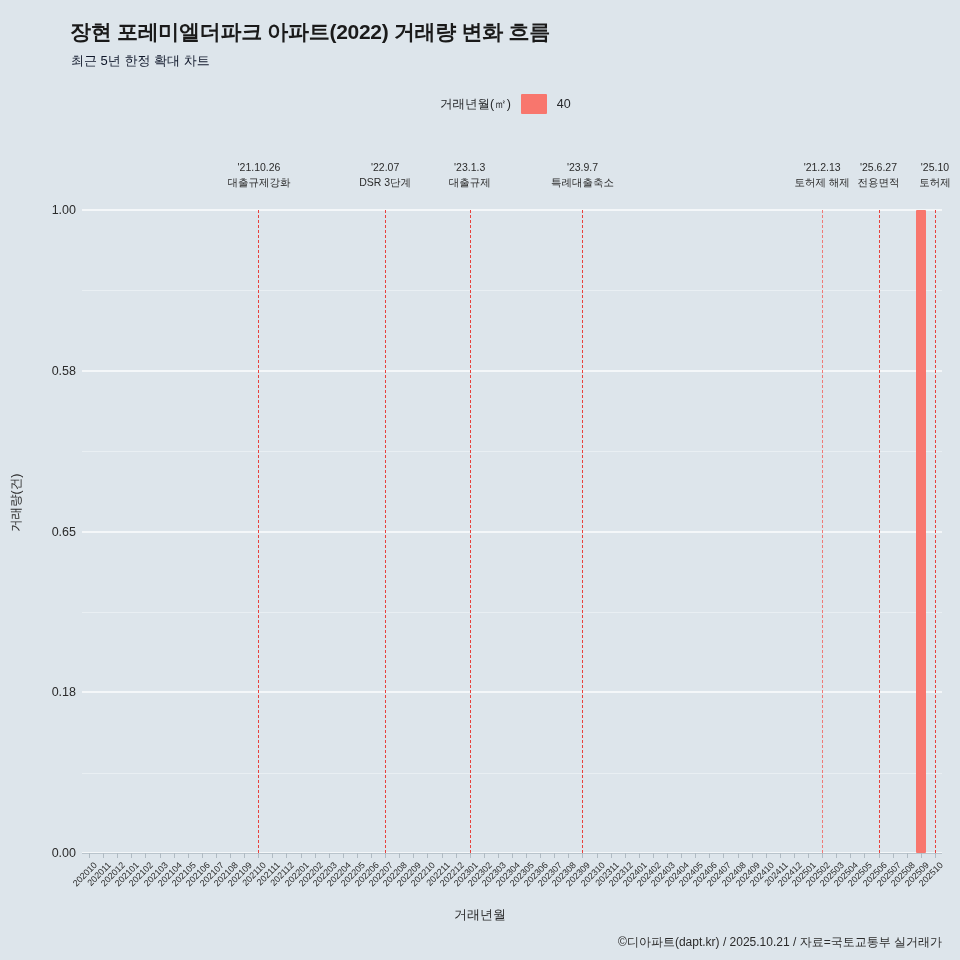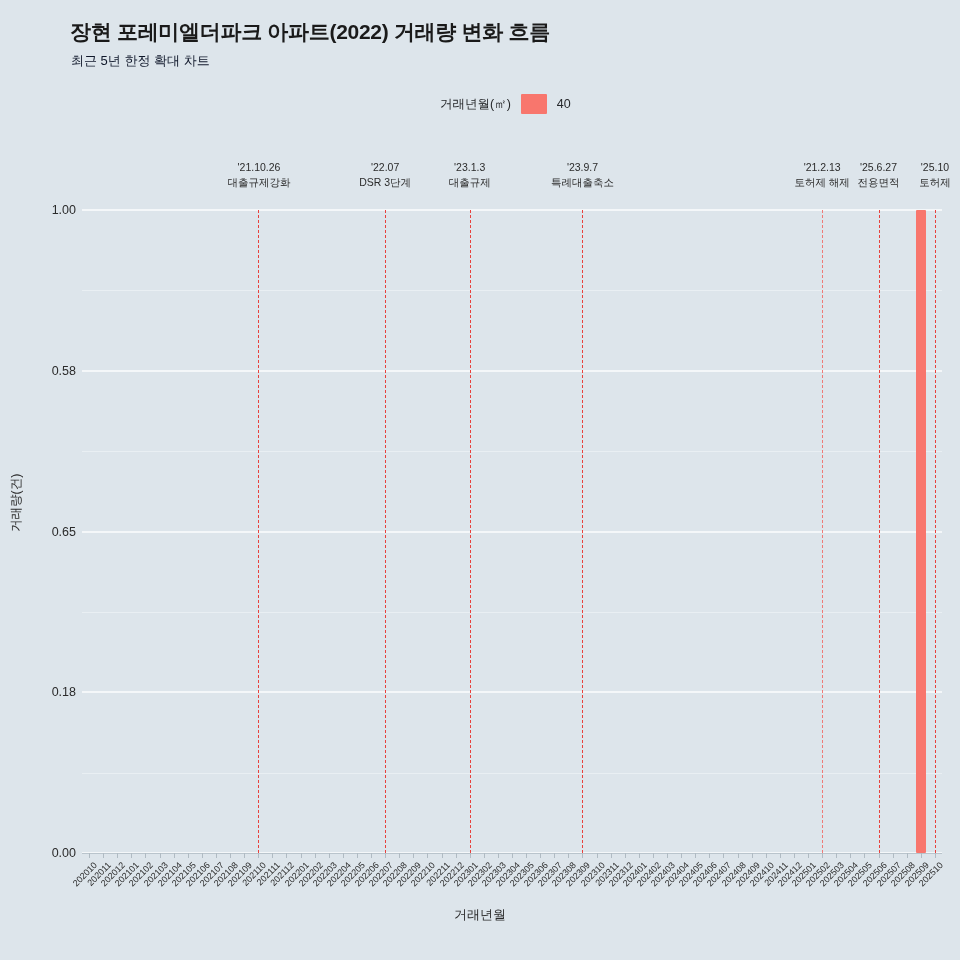--- a/index.html
+++ b/index.html
@@ -206,20 +206,21 @@
       <div class="event-line" style="left: 500.492px;"></div>
       <div class="event-line faint" style="left: 740.164px;"></div>
       <div class="event-line" style="left: 796.557px;"></div>
       <div class="event-line" style="left: 852.951px;"></div>
       <div class="bar" style="background: rgb(248, 118, 109); width: 10.1508px; left: 833.777px; height: 643px;"></div>
     </div>
 
   <div class="x-axis-line"></div>
   <div class="x-axis-title">거래년월</div>
 
+  <div class="footer">©디아파트(dapt.kr) / 2025.10.21 / 자료=국토교통부 실거래가</div>
 <div class="axis-y-label" style="top: 853px;">0.00</div>
     <div class="axis-y-label" style="top: 692.25px;">0.18</div>
     <div class="axis-y-label" style="top: 531.5px;">0.65</div>
     <div class="axis-y-label" style="top: 370.75px;">0.58</div>
     <div class="axis-y-label" style="top: 210px;">1.00</div>
     <div class="tick" style="left: 89.0492px;"></div>
     <div class="x-tick-label" style="left: 92.0492px;">202010</div>
     <div class="tick" style="left: 103.148px;"></div>
     <div class="x-tick-label" style="left: 106.148px;">202011</div>
     <div class="tick" style="left: 117.246px;"></div>

